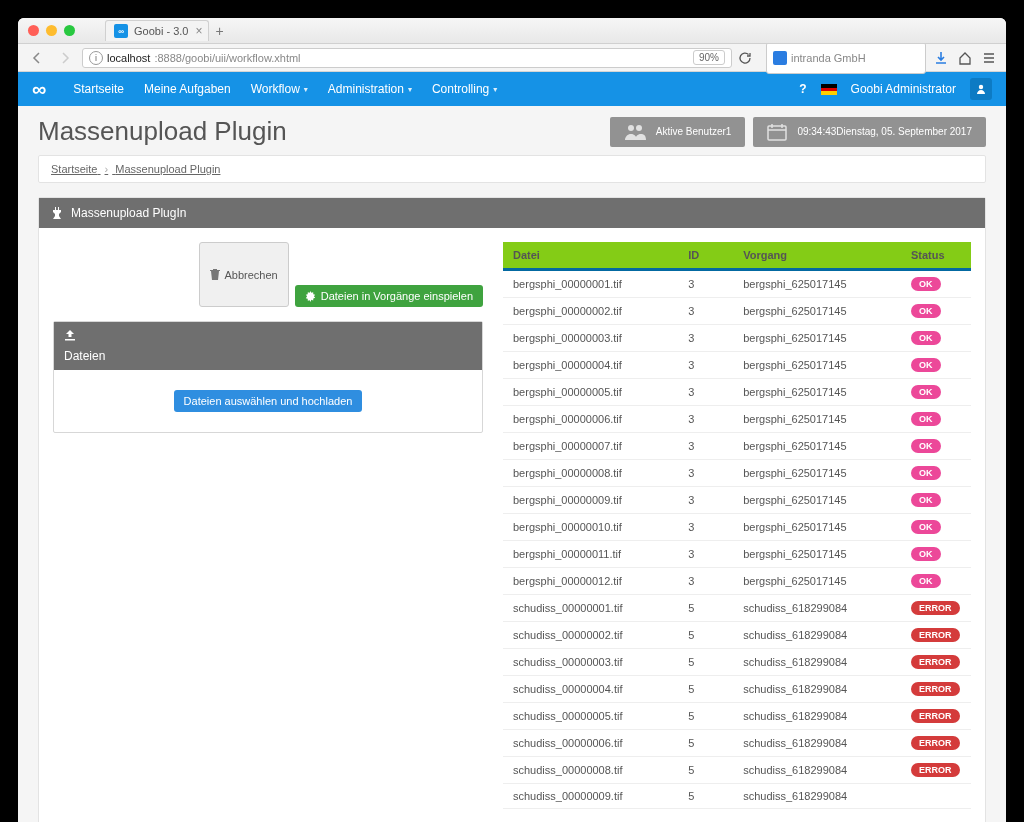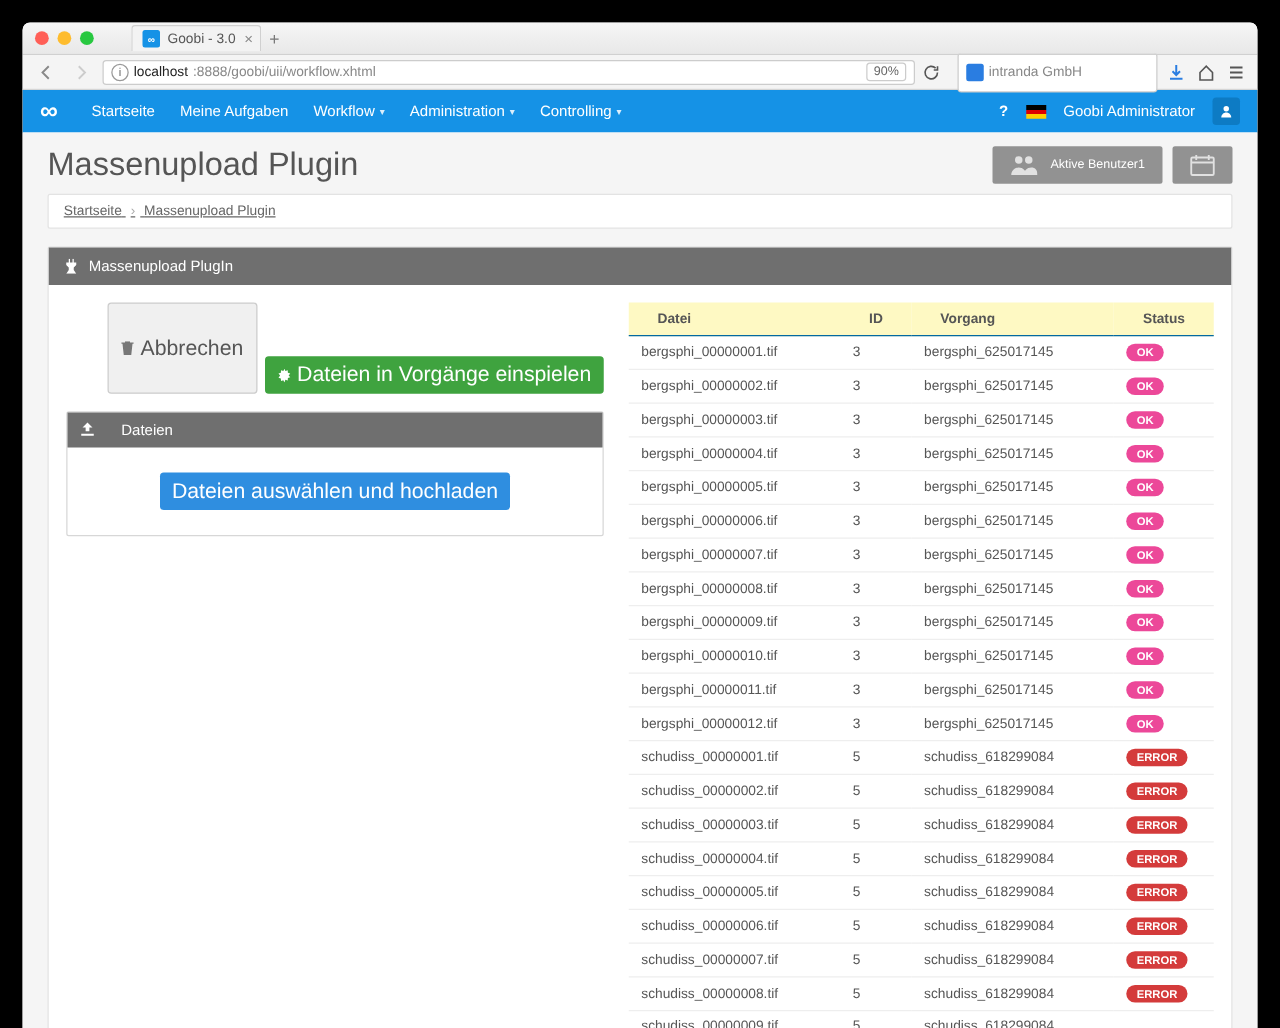--- a/index.html
+++ b/index.html
@@ -48,32 +48,32 @@
 .meta .lines { display:flex; flex-direction:row; line-height:1.3; }
 .breadcrumb { background:#fff; border:1px solid #e3e3e3; margin:0 20px 14px; padding:7px 12px; font-size:11px; color:#666; border-radius:2px;text-decoration:underline; }
 .breadcrumb .sep { margin:0 4px; color:#aaa; }
 
 .panel { margin:0 20px 20px; background:#fff; border:1px solid #e3e3e3; border-radius:2px; }
 .panel-head { background:#6f6f6f; color:#fff; padding:8px 12px; font-size:12px; display:flex; align-items:center; gap:8px; }
 .panel-body { padding:14px; display:flex; gap:20px; align-items:flex-start; }
 
 .left-col { width:430px; flex-shrink:0; }
 .action-row { display:flex; justify-content:flex-end; gap:6px; margin-bottom:14px; }
-.btn { border:none; border-radius:3px; padding:5px 10px; font-size:17px; cursor:pointer; display:inline-flex; align-items:center; gap:5px; }
+.btn { border:none; border-radius:3px; padding:5px 10px; font-size:11px; cursor:pointer; display:inline-flex; align-items:center; gap:5px; }
 .btn-default { background:#f0f0f0; border:1px solid #ccc; color:#555; }
 .btn-success { background:#3fa33f; color:#fff;margin-top:43px; }
 .btn-primary { background:#2f8ee0; color:#fff; }
 
 .sub-panel { border:1px solid #d7d7d7; border-radius:2px; }
-.sub-head { background:#6f6f6f; color:#fff; padding:7px 10px; font-size:12px; display:flex; align-items:flex-start; gap:21px; }
+.sub-head { background:#6f6f6f; color:#fff; padding:7px 10px; font-size:12px; display:flex; align-items:flex-start; gap:8px;flex-direction:column; }
 .sub-body { padding:20px; text-align:center; }
 
 .right-col { flex:1; min-width:0; }
 table { width:100%; border-collapse:collapse; font-size:11px; }
-thead th { background:#fef9c3; text-align:left; padding:7px 23px; color:#555; font-weight:600; border-bottom:1px solid #0369a1; }
+thead th { background:#84cc16; text-align:left; padding:7px 10px; color:#555; font-weight:600; border-bottom:3px solid #0369a1; }
 tbody td { padding:6px 10px; border-bottom:1px solid #eee; color:#555; }
 .badge { display:inline-block; padding:2px 8px; border-radius:9px; color:#fff; font-size:9px; font-weight:600; }
 .badge-ok { background:#ec4899; }
 .badge-err { background:#d43b3b; }
 
 svg { display:block; }
 </style>
 </head>
 <body>
 
@@ -175,20 +175,24 @@
             <span>Aktive Benutzer</span>
             <span>1</span>
           </span>
         </div>
         <div class="meta">
           <span class="big-ico">
             <svg width="20" height="18" viewBox="0 0 20 18" fill="none" stroke="#fff" stroke-width="1.5" opacity=".85">
                   <rect x="1" y="3" width="18" height="14" rx="1"></rect>
                   <path d="M1 7h18M5 1v4M15 1v4"></path>
                 </svg>
+          </span>
+          <span class="lines">
+            <span>09:34:43</span>
+            <span>Dienstag, 05. September 2017</span>
           </span>
         </div>
       </div>
     </div>
 
     <div class="breadcrumb">
       <span>Startseite</span>
       <span class="sep">›</span>
       <span>Massenupload Plugin</span>
     </div>
@@ -353,26 +357,20 @@
                     <td>schudiss_618299084</td>
                     <td><span class="badge badge-err">ERROR</span></td>
                   </tr>
                   <tr>
                     <td>schudiss_00000006.tif</td>
                     <td>5</td>
                     <td>schudiss_618299084</td>
                     <td><span class="badge badge-err">ERROR</span></td>
                   </tr>
                   <tr>
-                    <td>schudiss_00000007.tif</td>
-                    <td>5</td>
-                    <td>schudiss_618299084</td>
-                    <td><span class="badge badge-err">ERROR</span></td>
-                  </tr>
-                  <tr>
                     <td>schudiss_00000008.tif</td>
                     <td>5</td>
                     <td>schudiss_618299084</td>
                     <td><span class="badge badge-err">ERROR</span></td>
                   </tr>
                   <tr>
                     <td>schudiss_00000009.tif</td>
                     <td>5</td>
                     <td>schudiss_618299084</td>
                     <td></td>

